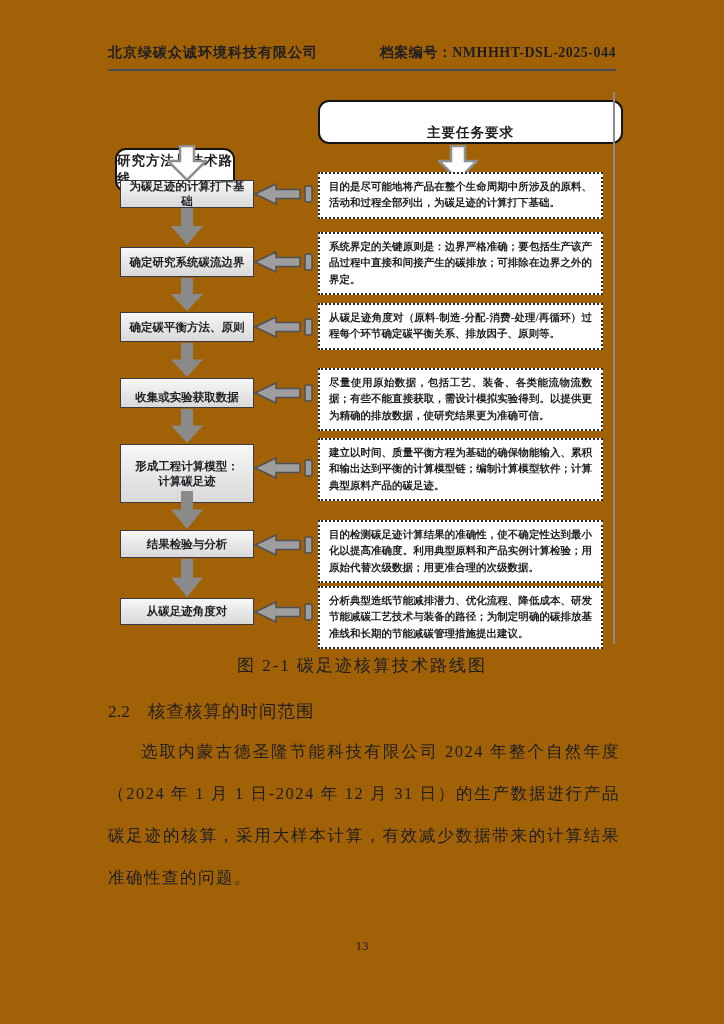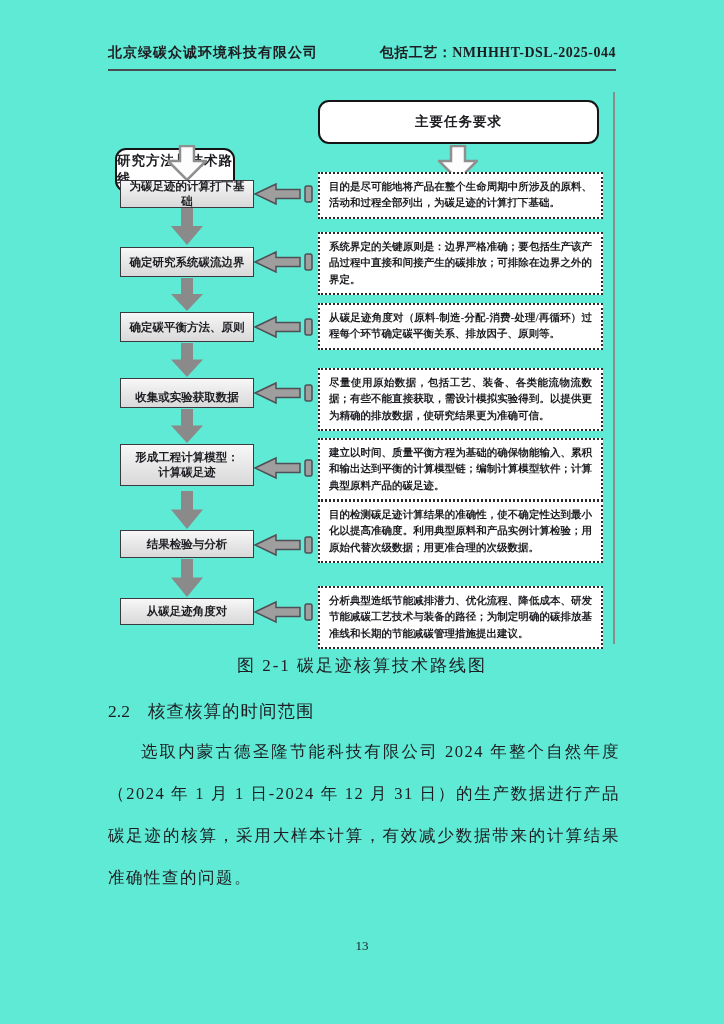--- a/index.html
+++ b/index.html
@@ -1,18 +1,18 @@
 <!DOCTYPE html>
 <html><head>
 <meta charset="utf-8">
 <style>
   html,body { margin:0; padding:0; background:#f2f2f2; }
   .page {
     position:relative; width:724px; height:1024px; margin:0 auto;
-    background:#5eead4; overflow:hidden;
+    background:#a16207; overflow:hidden;
     font-family:"Liberation Serif","DejaVu Serif",serif; color:#1d1d22;
   }
   
   .header {
     position:absolute; left:108px; top:44px; width:508px;
     display:flex; justify-content:space-between; align-items:flex-end;
     border-bottom:2px solid #4a4a52; padding-bottom:7px;
     font-size:14px; font-weight:bold; letter-spacing:1px;
   }
   .header .doc-no { letter-spacing:0.5px; }
@@ -62,29 +62,29 @@
     font-size:13px;
   }
 </style>
 </head>
 <body>
 
 <div class="page">
 
   <div class="header">
     <span>北京绿碳众诚环境科技有限公司</span>
-    <span class="doc-no"><span>包括工艺：</span><span>NMHHHT-DSL-2025-044</span></span>
+    <span class="doc-no"><span>档案编号：</span><span>NMHHHT-DSL-2025-044</span></span>
   </div>
 
   <div class="figure">
 
     <div class="fig-abs hdr-box" style="left:0;top:2px;width:120px;height:44px;margin-top:48px;">
       <span>研究方法与技术路线</span>
     </div>
-    <div class="fig-abs hdr-box" style="left:203px;top:2px;width:281px;height:44px;">
+    <div class="fig-abs hdr-box" style="left:203px;top:2px;width:305px;height:44px;align-items:flex-end;">
       <span>主要任务要求</span>
     </div>
 
     <svg class="fig-abs" style="left:52px;top:47px;" width="40" height="36" viewBox="0 0 40 36">
       <polygon points="13,1 27,1 27,16 39,16 20,35 1,16 13,16" fill="#fdfdfd" stroke="#8f8f8f" stroke-width="2.5"></polygon>
     </svg>
     <svg class="fig-abs" style="left:323px;top:47px;" width="40" height="36" viewBox="0 0 40 36">
       <polygon points="13,1 27,1 27,16 39,16 20,35 1,16 13,16" fill="#fdfdfd" stroke="#8f8f8f" stroke-width="2.5"></polygon>
     </svg>
 
@@ -129,41 +129,41 @@
       </div>
     <svg class="fig-abs" style="left:138px;top:283px;" width="62" height="24" viewBox="0 0 62 24">
       <polygon points="2,12 23,2 23,7.5 47,7.5 47,16.5 23,16.5 23,22" fill="#9e9e9e" stroke="#4f4f55" stroke-width="1.5"></polygon>
       <rect x="52" y="4" width="7" height="16" rx="2" fill="#9e9e9e" stroke="#4f4f55" stroke-width="1.5"></rect>
     </svg>
     <div class="fig-abs task-box" style="top:270px;">尽量使用原始数据，包括工艺、装备、各类能流物流数据；有些不能直接获取，需设计模拟实验得到。以提供更为精确的排放数据，使研究结果更为准确可信。</div>
     <svg class="fig-abs" style="left:55px;top:311px;" width="34" height="35" viewBox="0 0 34 38" preserveAspectRatio="none">
       <polygon points="11,0 23,0 23,18 33,18 17,37 1,18 11,18" fill="#8a8a8a"></polygon>
     </svg>
 
-    <div class="fig-abs flow-box" style="top:346px;height:42px;font-family:Liberation Serif, serif;">
+    <div class="fig-abs flow-box" style="top:346px;height:59px;font-family:Liberation Serif, serif;">
         <span>形成工程计算模型：
 计算碳足迹</span>
       </div>
     <svg class="fig-abs" style="left:138px;top:358px;" width="62" height="24" viewBox="0 0 62 24">
       <polygon points="2,12 23,2 23,7.5 47,7.5 47,16.5 23,16.5 23,22" fill="#9e9e9e" stroke="#4f4f55" stroke-width="1.5"></polygon>
       <rect x="52" y="4" width="7" height="16" rx="2" fill="#9e9e9e" stroke="#4f4f55" stroke-width="1.5"></rect>
     </svg>
     <div class="fig-abs task-box" style="top:340px;">建立以时间、质量平衡方程为基础的确保物能输入、累积和输出达到平衡的计算模型链；编制计算模型软件；计算典型原料产品的碳足迹。</div>
     <svg class="fig-abs" style="left:55px;top:393px;" width="34" height="39" viewBox="0 0 34 38" preserveAspectRatio="none">
       <polygon points="11,0 23,0 23,18 33,18 17,37 1,18 11,18" fill="#8a8a8a"></polygon>
     </svg>
 
     <div class="fig-abs flow-box" style="top:432px;height:28px;">
         <span>结果检验与分析</span>
       </div>
     <svg class="fig-abs" style="left:138px;top:435px;" width="62" height="24" viewBox="0 0 62 24">
       <polygon points="2,12 23,2 23,7.5 47,7.5 47,16.5 23,16.5 23,22" fill="#9e9e9e" stroke="#4f4f55" stroke-width="1.5"></polygon>
       <rect x="52" y="4" width="7" height="16" rx="2" fill="#9e9e9e" stroke="#4f4f55" stroke-width="1.5"></rect>
     </svg>
-    <div class="fig-abs task-box" style="top:402px;font-family:Liberation Serif, serif;">目的检测碳足迹计算结果的准确性，使不确定性达到最小化以提高准确度。利用典型原料和产品实例计算检验；用原始代替次级数据；用更准合理的次级数据。</div>
+    <div class="fig-abs task-box" style="top:422px;font-family:Liberation Serif, serif;">目的检测碳足迹计算结果的准确性，使不确定性达到最小化以提高准确度。利用典型原料和产品实例计算检验；用原始代替次级数据；用更准合理的次级数据。</div>
     <svg class="fig-abs" style="left:55px;top:461px;" width="34" height="39" viewBox="0 0 34 38" preserveAspectRatio="none">
       <polygon points="11,0 23,0 23,18 33,18 17,37 1,18 11,18" fill="#8a8a8a"></polygon>
     </svg>
 
     <div class="fig-abs flow-box" style="top:500px;height:27px;">
         <span>从碳足迹角度对</span>
       </div>
     <svg class="fig-abs" style="left:138px;top:502px;" width="62" height="24" viewBox="0 0 62 24">
       <polygon points="2,12 23,2 23,7.5 47,7.5 47,16.5 23,16.5 23,22" fill="#9e9e9e" stroke="#4f4f55" stroke-width="1.5"></polygon>
       <rect x="52" y="4" width="7" height="16" rx="2" fill="#9e9e9e" stroke="#4f4f55" stroke-width="1.5"></rect>

